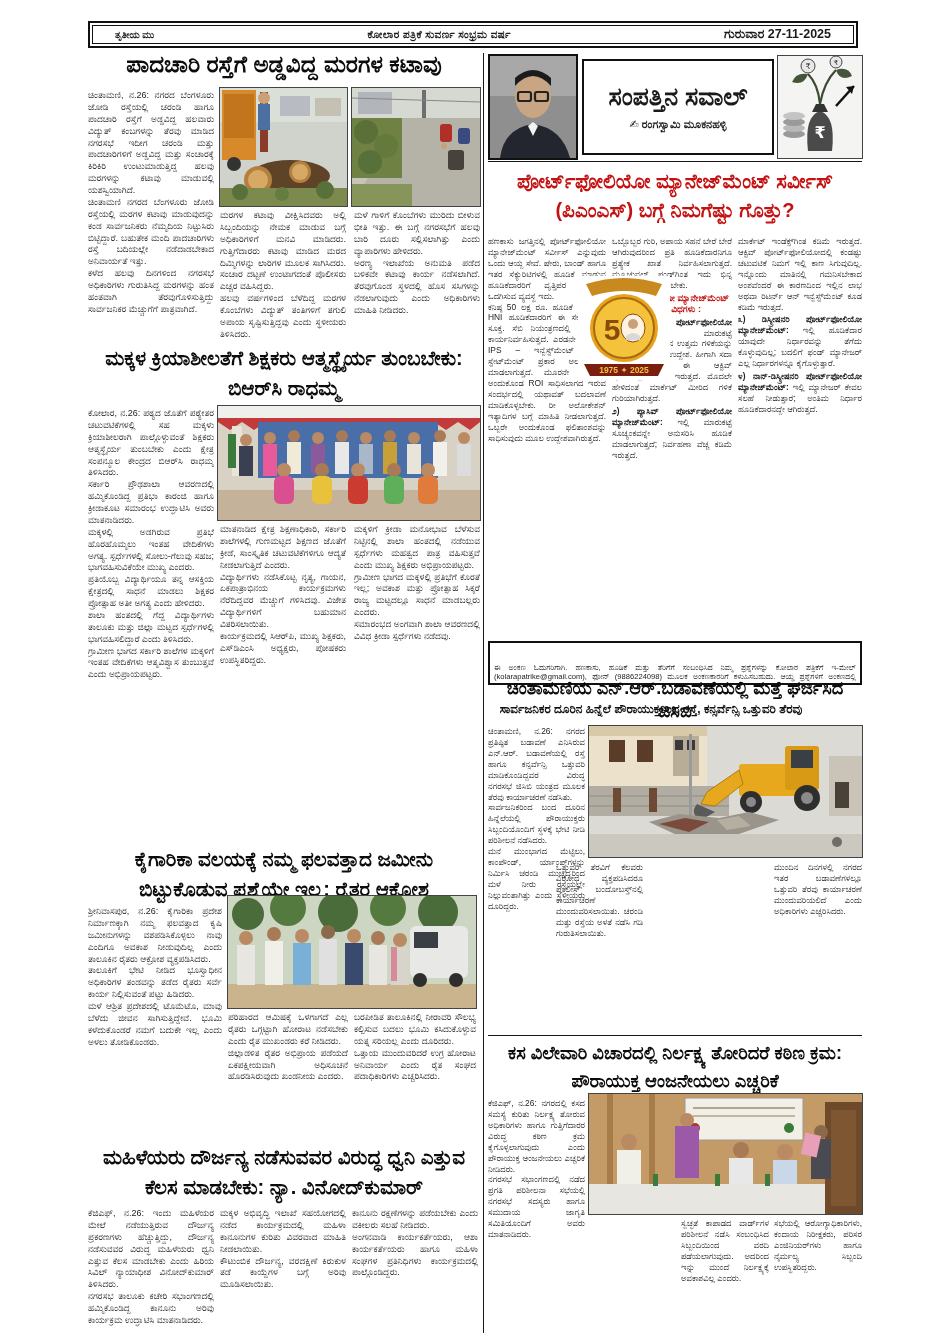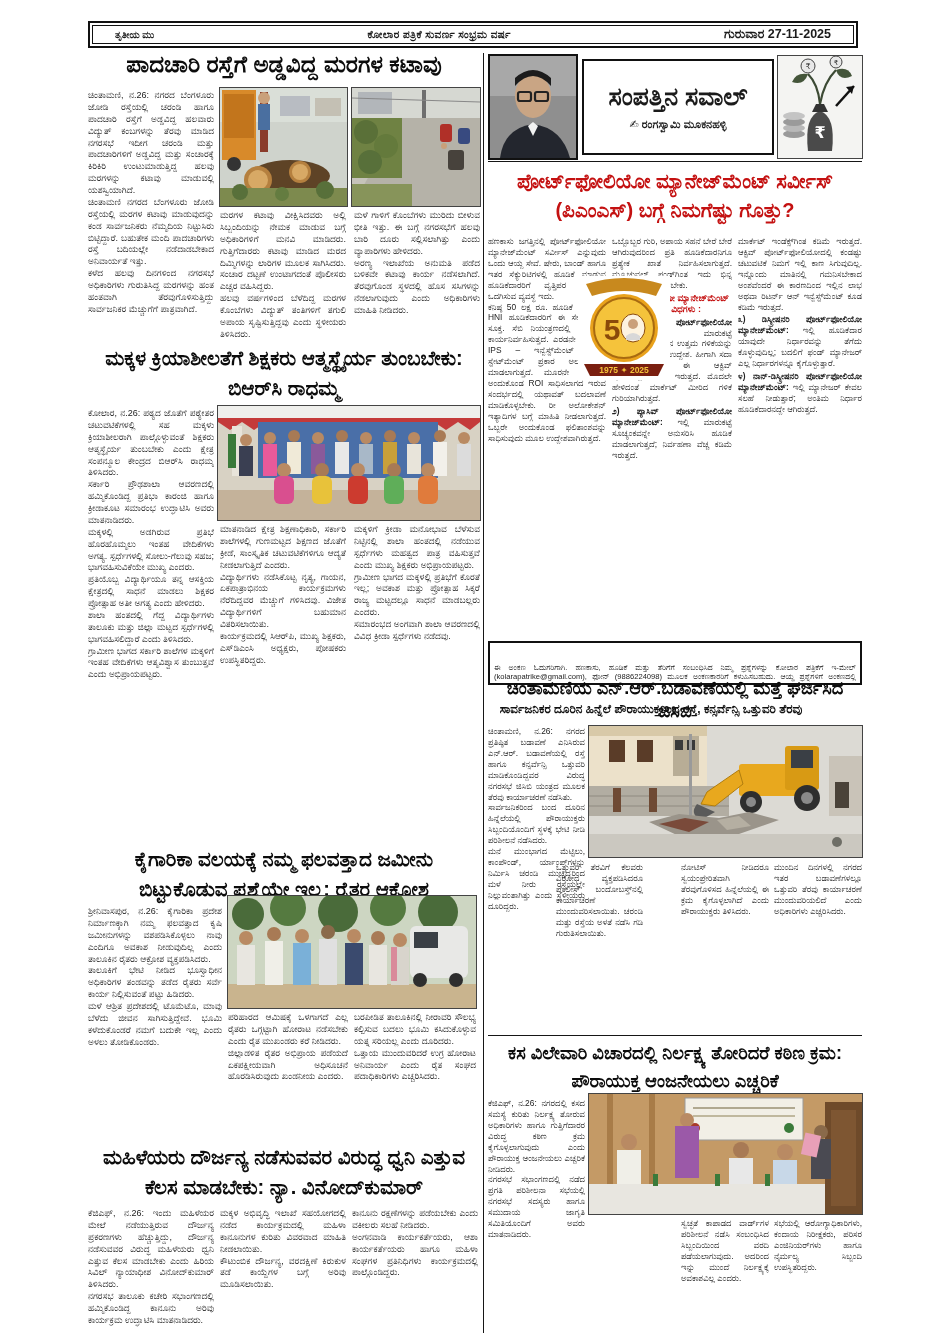--- a/index.html
+++ b/index.html
@@ -209,21 +209,20 @@
     <rect x="240" y="30" width="33" height="60" fill="#c9c3b8"></rect>
     <rect x="246" y="56" width="14" height="26" fill="#4a4238"></rect>
     <polygon points="60,96 90,88 130,92 160,86 190,94 150,108 90,110" fill="#9a948a"></polygon>
     <polygon points="70,98 96,92 120,96 100,106" fill="#7a4a3a"></polygon>
     <polygon points="128,94 150,90 162,100 138,104" fill="#b5afa2"></polygon>
     <rect x="0" y="108" width="273" height="23" fill="#cbc8c0"></rect>
     <circle cx="248" cy="116" r="5" fill="#6e6e66"></circle>
   </svg>
 
   <div class="abs col small" style="left:556px;top:862px;width:87px;height:172px;">ಒತ್ತುವರಿ ತೆರವಿಗೆ ಕೆಲವರು ವಿರೋಧ ವ್ಯಕ್ತಪಡಿಸಿದರೂ ಪೊಲೀಸ್ ಬಂದೋಬಸ್ತ್‌ನಲ್ಲಿ ಕಾರ್ಯಾಚರಣೆ ಮುಂದುವರಿಸಲಾಯಿತು. ಚರಂಡಿ ಮತ್ತು ರಸ್ತೆಯ ಅಳತೆ ನಡೆಸಿ ಗಡಿ ಗುರುತಿಸಲಾಯಿತು.</div>
-  <div class="abs col small" style="left:681px;top:862px;width:88px;height:172px;">ನೋಟಿಸ್ ನೀಡಿದರೂ ಸ್ವಯಂಪ್ರೇರಿತವಾಗಿ ತೆರವುಗೊಳಿಸದ ಹಿನ್ನೆಲೆಯಲ್ಲಿ ಈ ಕ್ರಮ ಕೈಗೊಳ್ಳಲಾಗಿದೆ ಎಂದು ಪೌರಾಯುಕ್ತರು ತಿಳಿಸಿದರು.</div>
   <div class="abs col small" style="left:774px;top:862px;width:88px;height:172px;">ಮುಂದಿನ ದಿನಗಳಲ್ಲಿ ನಗರದ ಇತರ ಬಡಾವಣೆಗಳಲ್ಲೂ ಒತ್ತುವರಿ ತೆರವು ಕಾರ್ಯಾಚರಣೆ ಮುಂದುವರಿಯಲಿದೆ ಎಂದು ಅಧಿಕಾರಿಗಳು ಎಚ್ಚರಿಸಿದರು.</div>
 
   <div class="abs headline" style="left:88px;top:343px;width:392px;font-size:20px;line-height:1.5;">ಮಕ್ಕಳ ಕ್ರಿಯಾಶೀಲತೆಗೆ ಶಿಕ್ಷಕರು ಆತ್ಮಸ್ಥೈರ್ಯ ತುಂಬಬೇಕು: ಬಿಆರ್‌ಸಿ ರಾಧಮ್ಮ</div>
 
   <div class="abs col" style="left:88px;top:408px;width:126px;height:420px;">ಕೋಲಾರ, ನ.26: ಪಠ್ಯದ ಜೊತೆಗೆ ಪಠ್ಯೇತರ ಚಟುವಟಿಕೆಗಳಲ್ಲಿ ಸಹ ಮಕ್ಕಳು ಕ್ರಿಯಾಶೀಲರಾಗಿ ಪಾಲ್ಗೊಳ್ಳುವಂತೆ ಶಿಕ್ಷಕರು ಆತ್ಮಸ್ಥೈರ್ಯ ತುಂಬಬೇಕು ಎಂದು ಕ್ಷೇತ್ರ ಸಂಪನ್ಮೂಲ ಕೇಂದ್ರದ ಬಿಆರ್‌ಸಿ ರಾಧಮ್ಮ ತಿಳಿಸಿದರು.
 ಸರ್ಕಾರಿ ಪ್ರೌಢಶಾಲಾ ಆವರಣದಲ್ಲಿ ಹಮ್ಮಿಕೊಂಡಿದ್ದ ಪ್ರತಿಭಾ ಕಾರಂಜಿ ಹಾಗೂ ಕ್ರೀಡಾಕೂಟ ಸಮಾರಂಭ ಉದ್ಘಾಟಿಸಿ ಅವರು ಮಾತನಾಡಿದರು.
 ಮಕ್ಕಳಲ್ಲಿ ಅಡಗಿರುವ ಪ್ರತಿಭೆ ಹೊರಹೊಮ್ಮಲು ಇಂತಹ ವೇದಿಕೆಗಳು ಅಗತ್ಯ. ಸ್ಪರ್ಧೆಗಳಲ್ಲಿ ಸೋಲು-ಗೆಲುವು ಸಹಜ; ಭಾಗವಹಿಸುವಿಕೆಯೇ ಮುಖ್ಯ ಎಂದರು.
 ಪ್ರತಿಯೊಬ್ಬ ವಿದ್ಯಾರ್ಥಿಯೂ ತನ್ನ ಆಸಕ್ತಿಯ ಕ್ಷೇತ್ರದಲ್ಲಿ ಸಾಧನೆ ಮಾಡಲು ಶಿಕ್ಷಕರ ಪ್ರೋತ್ಸಾಹ ಅತೀ ಅಗತ್ಯ ಎಂದು ಹೇಳಿದರು.
 ಶಾಲಾ ಹಂತದಲ್ಲಿ ಗೆದ್ದ ವಿದ್ಯಾರ್ಥಿಗಳು ತಾಲೂಕು ಮತ್ತು ಜಿಲ್ಲಾ ಮಟ್ಟದ ಸ್ಪರ್ಧೆಗಳಲ್ಲಿ ಭಾಗವಹಿಸಲಿದ್ದಾರೆ ಎಂದು ತಿಳಿಸಿದರು.
 ಗ್ರಾಮೀಣ ಭಾಗದ ಸರ್ಕಾರಿ ಶಾಲೆಗಳ ಮಕ್ಕಳಿಗೆ ಇಂತಹ ವೇದಿಕೆಗಳು ಆತ್ಮವಿಶ್ವಾಸ ತುಂಬುತ್ತವೆ ಎಂದು ಅಭಿಪ್ರಾಯಪಟ್ಟರು.</div>

